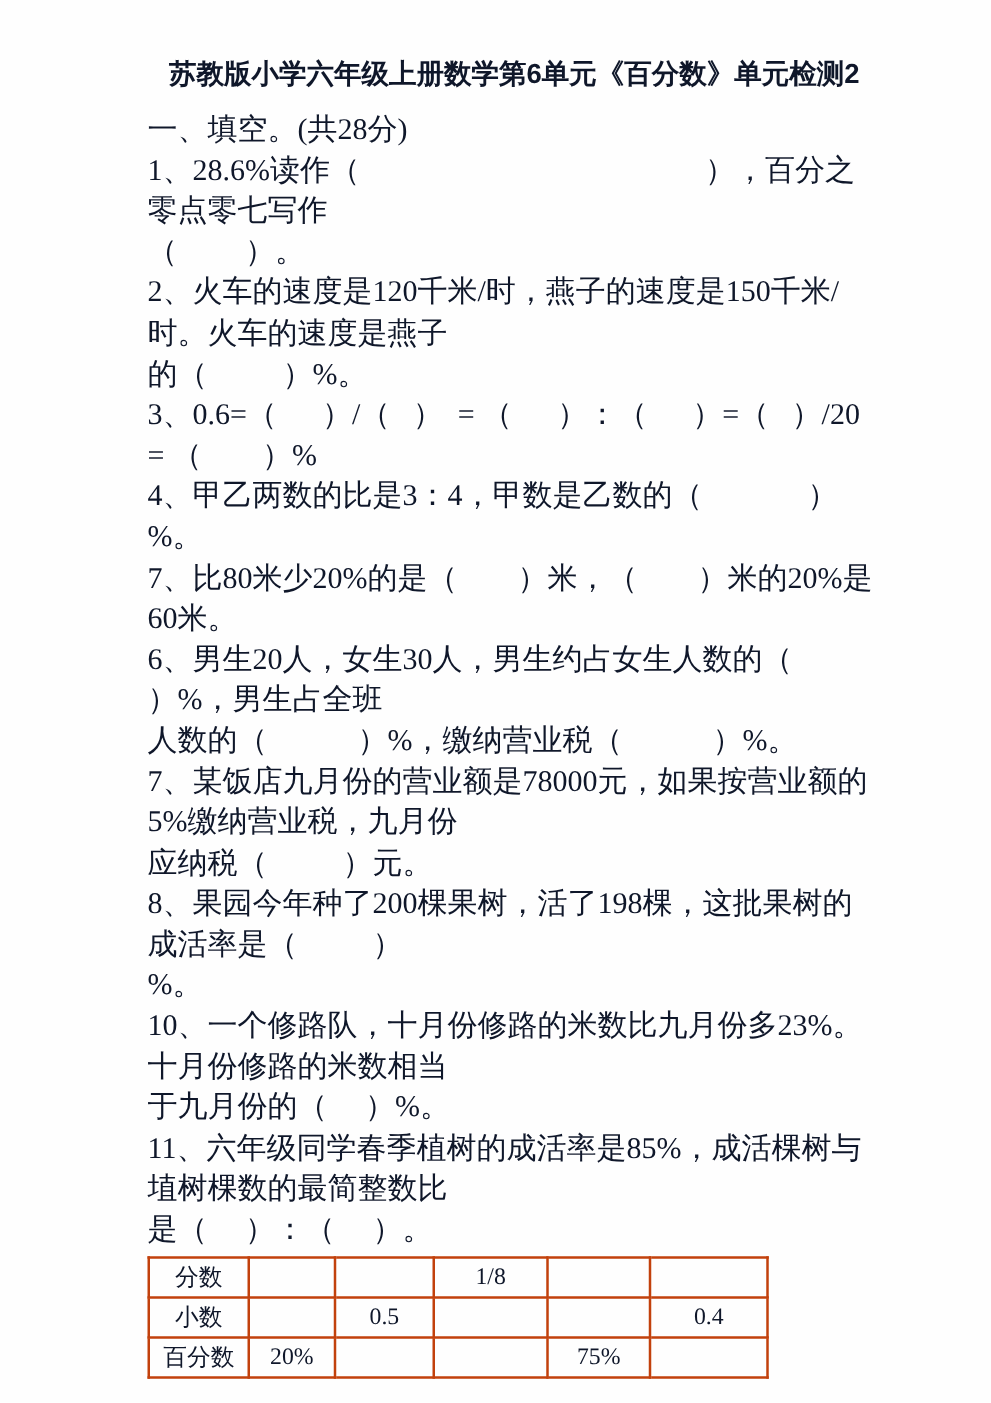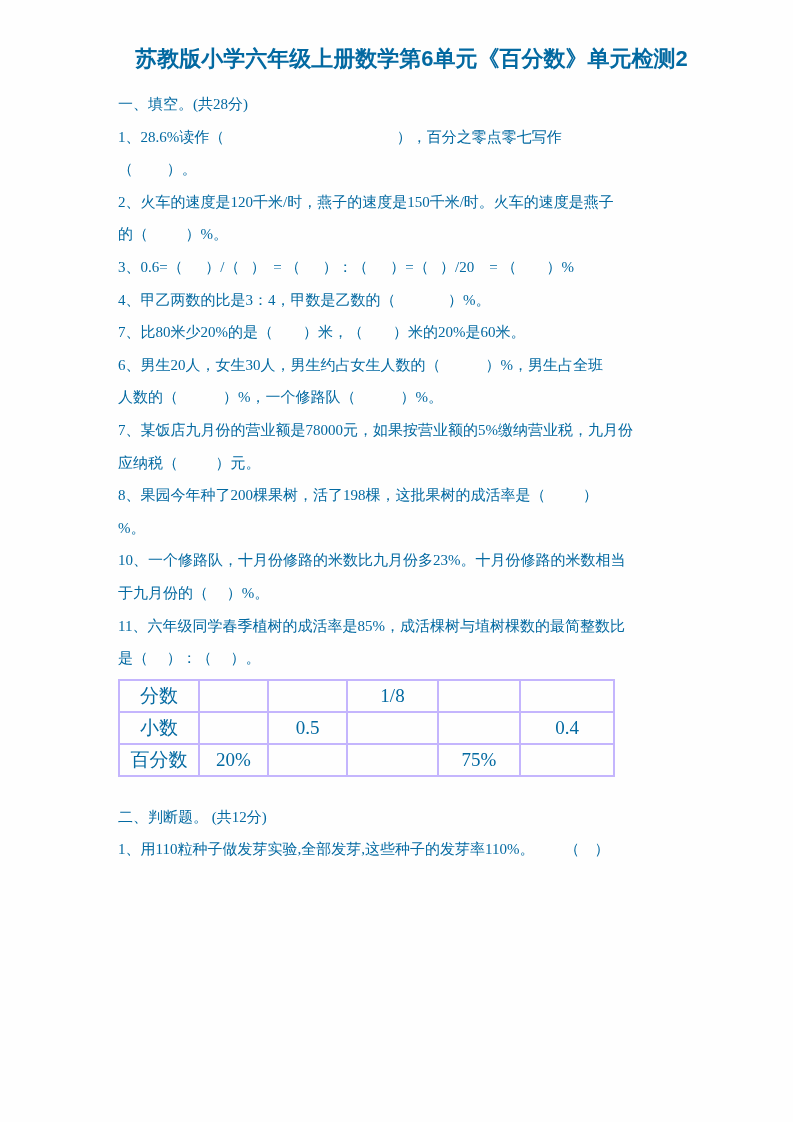--- a/index.html
+++ b/index.html
@@ -5,52 +5,52 @@
   html, body {
     margin: 0;
     padding: 0;
     background: #ffffff;
   }
   .page {
     position: relative;
     width: 793px;
     height: 1122px;
     background: #fefefe;
-    color: #0369a1;
+    color: #0f172a;
     font-family: "Liberation Serif", "DejaVu Serif", serif;
     box-sizing: border-box;
     padding: 40px 88px 0 118px;
     overflow: hidden;
   }
   .title-block {
     text-align: center;
     margin-bottom: 10px;
   }
   .title-line {
     font-family: "Liberation Sans", "DejaVu Sans", sans-serif;
     font-weight: 700;
     font-size: 22px;
     line-height: 38px;
     white-space: pre-wrap;
   }
   .line {
-    font-size: 15px;
+    font-size: 24px;
     line-height: 32.6px;
     white-space: pre-wrap;
   }
   .heading {
     margin-top: 2px;
   }
   table.conv {
     border-collapse: collapse;
     table-layout: fixed;
     margin: 4px 0 5px 0;
   }
   table.conv td {
-    border: 2px solid #c4b5fd;
+    border: 2px solid #c2410c;
     height: 30px;
     padding: 0 2px;
     text-align: center;
     vertical-align: middle;
     font-size: 19px;
     font-family: "Liberation Serif", "DejaVu Serif", serif;
     white-space: nowrap;
     overflow: hidden;
   }
   .judge-heading {
@@ -69,21 +69,21 @@
   <div class="line heading">一、填空。(共28分)</div>
 
   <div class="line">1、28.6%读作（                                              ），百分之零点零七写作</div>
   <div class="line">（         ）。</div>
   <div class="line">2、火车的速度是120千米/时，燕子的速度是150千米/时。火车的速度是燕子</div>
   <div class="line">的（          ）%。</div>
   <div class="line">3、0.6=（      ）/（   ）  = （      ）：（      ）=（   ）/20    = （        ）%</div>
   <div class="line">4、甲乙两数的比是3：4，甲数是乙数的（              ）%。</div>
   <div class="line">7、比80米少20%的是（        ）米，（        ）米的20%是60米。</div>
   <div class="line">6、男生20人，女生30人，男生约占女生人数的（            ）%，男生占全班</div>
-  <div class="line">人数的（            ）%，一个修路队（            ）%。</div>
+  <div class="line">人数的（            ）%，缴纳营业税（            ）%。</div>
   <div class="line">7、某饭店九月份的营业额是78000元，如果按营业额的5%缴纳营业税，九月份</div>
   <div class="line">应纳税（          ）元。</div>
   <div class="line">8、果园今年种了200棵果树，活了198棵，这批果树的成活率是（          ）</div>
   <div class="line">%。</div>
   <div class="line">10、一个修路队，十月份修路的米数比九月份多23%。十月份修路的米数相当</div>
   <div class="line">于九月份的（     ）%。</div>
   <div class="line">11、六年级同学春季植树的成活率是85%，成活棵树与埴树棵数的最简整数比</div>
   <div class="line">是（     ）：（     ）。</div>
 
   <table class="conv">

